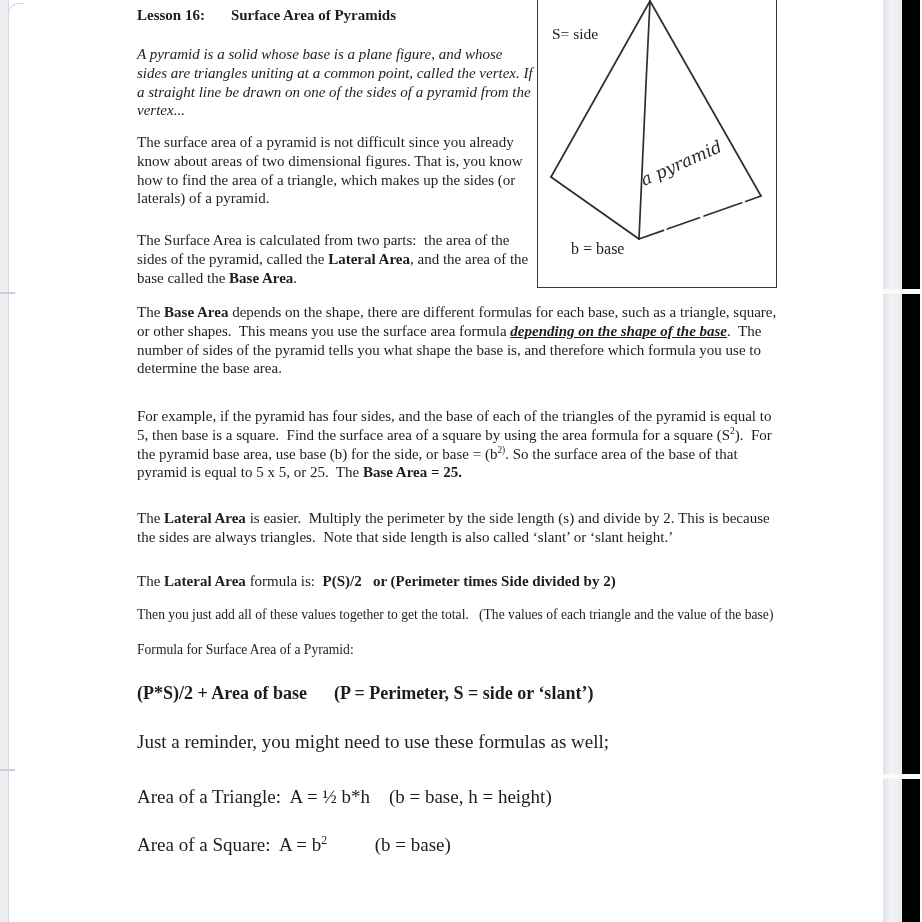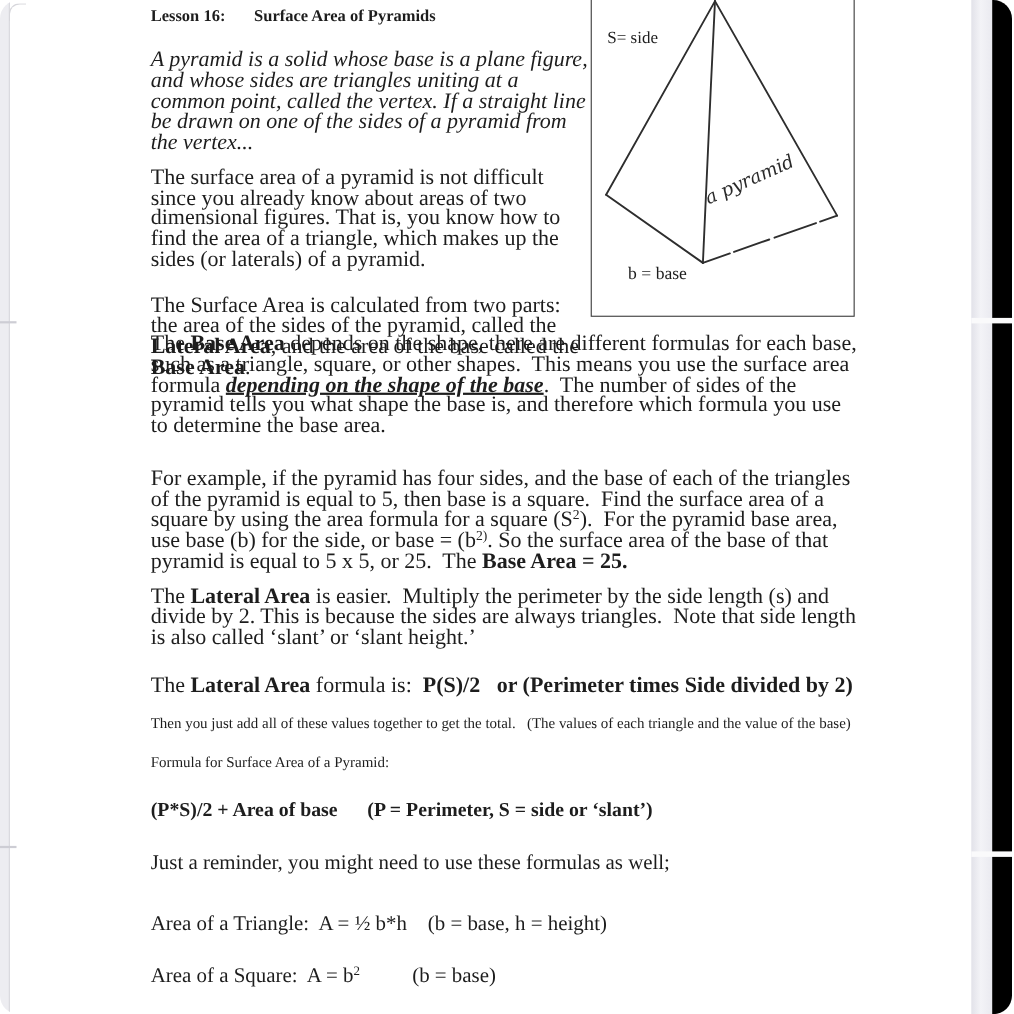--- a/index.html
+++ b/index.html
@@ -4,21 +4,20 @@
 <style>
   html,body{margin:0;padding:0;}
   body{background:#ffffff;}
   #screen{
     position:relative;
     width:920px;height:922px;
     overflow:hidden;
     background:#ffffff;
     font-family:"Liberation Serif", serif;
     color:#1d1d1d;
-    border-radius:17px;
   }
   
   .left-gutter{
     position:absolute;left:0;top:0;width:8px;height:922px;
     background:#ededf1;border-right:1px solid #d8d8dd;
   }
   .corner-arc{
     position:absolute;left:8px;top:3px;width:15px;height:15px;
     border-top:1px solid #d6d6db;border-left:1px solid #d6d6db;
     border-top-left-radius:10px;
@@ -38,36 +37,36 @@
     position:absolute;left:883px;width:39px;height:5px;background:#fafafb;
   }
   
   .col-narrow{
     position:absolute;left:137px;top:0;width:398px;
   }
   .col-full{
     position:absolute;left:137px;top:303px;width:645px;
   }
   p{margin:0;white-space:pre-wrap;}
-  .body{font-size:20px;line-height:18.75px;}
+  .body{font-size:15px;line-height:18.75px;}
   .small{font-size:13.6px;line-height:18px;}
   .large{font-size:19px;line-height:22px;}
   .doc-title{font-size:15px;line-height:19px;font-weight:700;margin-top:6px;}
   .doc-title .tab{margin-left:26px;}
   .italic{font-style:italic;}
   b{font-weight:700;}
   .iu{font-style:italic;text-decoration:underline;}
   sup{font-size:0.62em;line-height:0;vertical-align:6px;}
   .large sup{vertical-align:7px;}
   .formula-big{font-size:18px;line-height:24px;font-weight:700;}
   .mt-intro{margin-top:20px;}
   .mt-p1{margin-top:13px;}
   .mt-p2{margin-top:23px;}
   .mt-example{margin-top:29px;}
-  .mt-lateral{margin-top:13px;}
+  .mt-lateral{margin-top:27px;}
   .mt-latformula{margin-top:25px;}
   .mt-total{margin-top:16px;}
   .mt-formlabel{margin-top:17px;}
   .mt-formbig{margin-top:22px;}
   .mt-reminder{margin-top:26px;}
   .mt-tri{margin-top:33px;}
   .mt-sq{margin-top:26px;}
   
   .pyramid-figure{
     position:absolute;left:537px;top:-12px;width:238px;height:298px;

